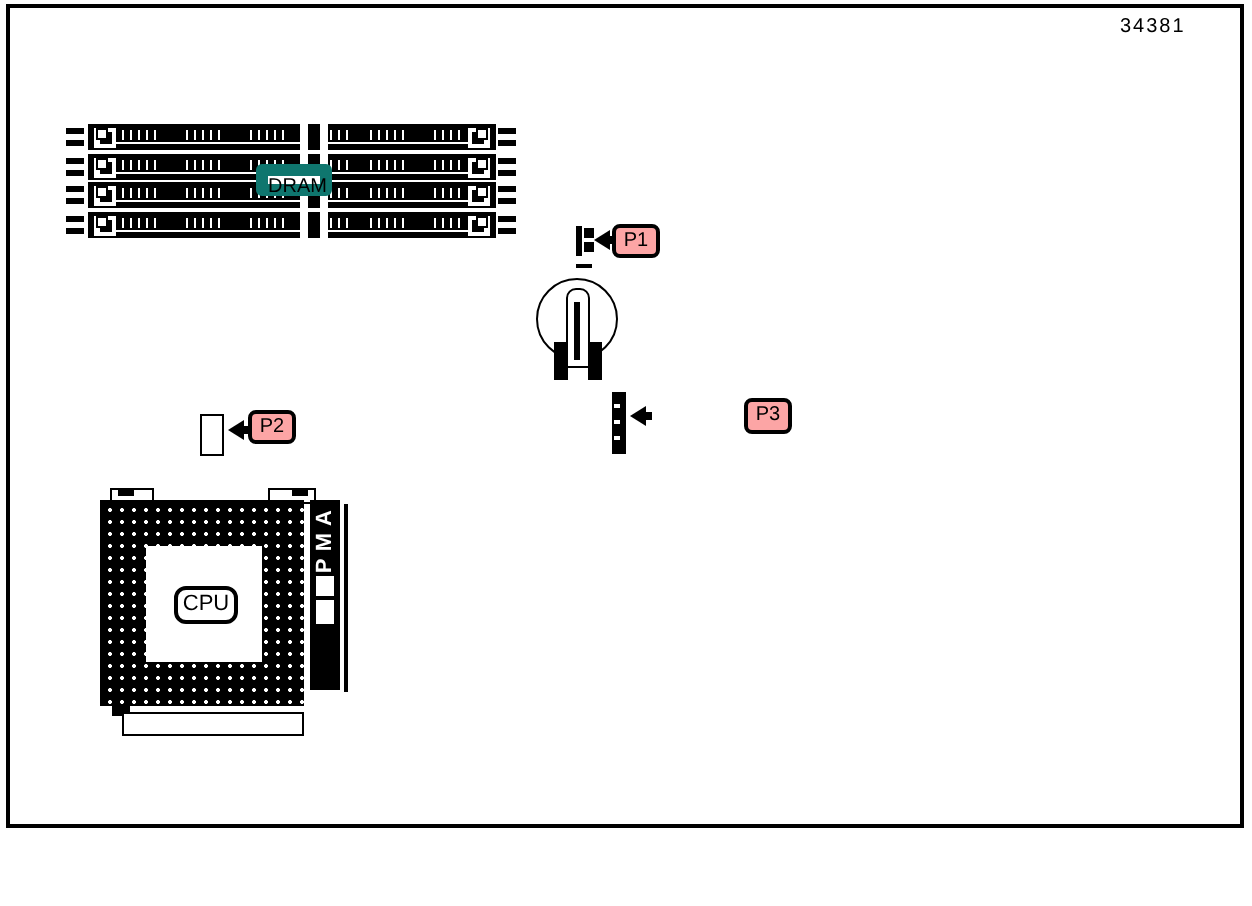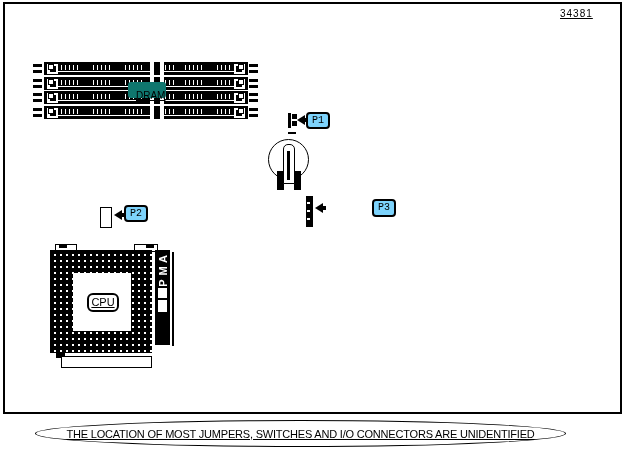--- a/index.html
+++ b/index.html
@@ -1,21 +1,21 @@
 <!DOCTYPE html>
 <html><head>
 <meta charset="utf-8">
 <style>
   * { margin:0; padding:0; box-sizing:border-box; }
   html,body { background:#fff; }
   #stage {
     position:relative; width:626px; height:453px; background:#fff;
     font-family:"Liberation Sans", sans-serif; color:#000; overflow:hidden;
   }
-  .abs { position:absolute;text-decoration:underline; }
+  .abs { position:absolute; }
 
   
   #frame { left:3px; top:2px; width:619px; height:412px; border:2px solid #000; }
   #part-number { left:560px; top:8px; font-size:10px; letter-spacing:1px; }
 
   
   #dram-block { left:33px; top:62px; width:226px; height:58px; }
   .dram-row { position:absolute; left:0; width:226px; height:13px; }
   .dram-row:nth-of-type(1){ top:0; }
   .dram-row:nth-of-type(2){ top:15px; }
@@ -34,26 +34,26 @@
       repeating-linear-gradient(90deg, #fff 0 1px, transparent 1px 4px); }
   .dline { position:absolute; left:2px; right:2px; bottom:2px; height:1px; background:#fff; }
   .dclip { position:absolute; top:1px; width:11px; height:10px; background:#fff; }
   .dclip.l { left:2px; } .dclip.r { right:2px; transform:scaleX(-1); }
   .hook { position:absolute; left:3px; top:2px; width:6px; height:6px; background:#000; }
   .hook::after { content:""; position:absolute; left:-2px; top:-2px; width:4px; height:4px;
     background:#fff; border:1px solid #000; }
   .dnotch { position:absolute; left:105px; width:14px; top:-1px; bottom:-1px; background:#fff; }
   .dnotchbar { position:absolute; left:4px; width:6px; top:0; bottom:0; background:#000; }
   #dram-label { left:95px; top:20px; width:38px; height:16px; background:#fff;
-    border:8px solid #0f766e; border-radius:3px; font-size:10px; line-height:12px;
+    border:6px solid #0f766e; border-radius:3px; font-size:10px; line-height:12px;
     text-align:center; z-index:5; }
 
   
-  .callout-box { position:absolute; background:#7dd3fc; border:2px solid #000;
-    border-radius:4px; font-size:10px; text-align:center;font-family:Liberation Mono, monospace; }
+  .callout-box { position:absolute; background:#fca5a5; border:2px solid #000;
+    border-radius:4px; font-size:10px; text-align:center; }
   .arrow-head { position:absolute; width:0; height:0;
     border-top:5px solid transparent; border-bottom:5px solid transparent;
     border-right:8px solid #000; }
   .arrow-tail { position:absolute; background:#000; }
 
   
   #p1-bar  { left:288px; top:113px; width:3px; height:15px; background:#000; }
   #p1-pad1 { left:292px; top:114px; width:5px; height:5px; background:#000; }
   #p1-pad2 { left:292px; top:121px; width:5px; height:5px; background:#000; }
   #p1-dash { left:288px; top:132px; width:8px; height:2px; background:#000; }
@@ -233,16 +233,13 @@
     <span class="amp-letter a1">A</span>
     <span class="amp-letter a2">M</span>
     <span class="amp-letter a3">P</span>
     <span class="amp-notch n1"></span>
     <span class="amp-notch n2"></span>
   </div>
   <div id="amp-shadow" class="abs"></div>
   <div id="cpu-bottom-tab" class="abs"></div>
   <div id="cpu-bottom-bar" class="abs"></div>
 
-  <div id="footnote-ellipse" class="abs">
-    <span id="footnote-text">THE LOCATION OF MOST JUMPERS, SWITCHES AND I/O CONNECTORS ARE UNIDENTIFIED</span>
-  </div>
 </div>
 
 </body></html>

